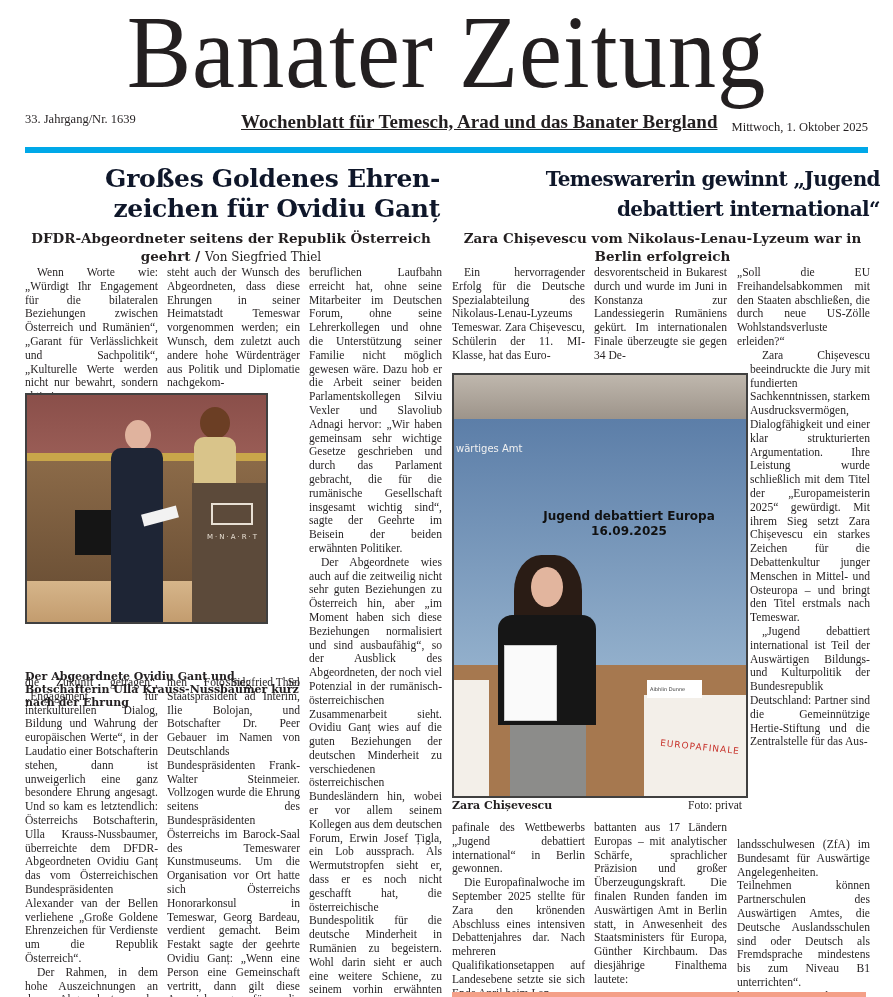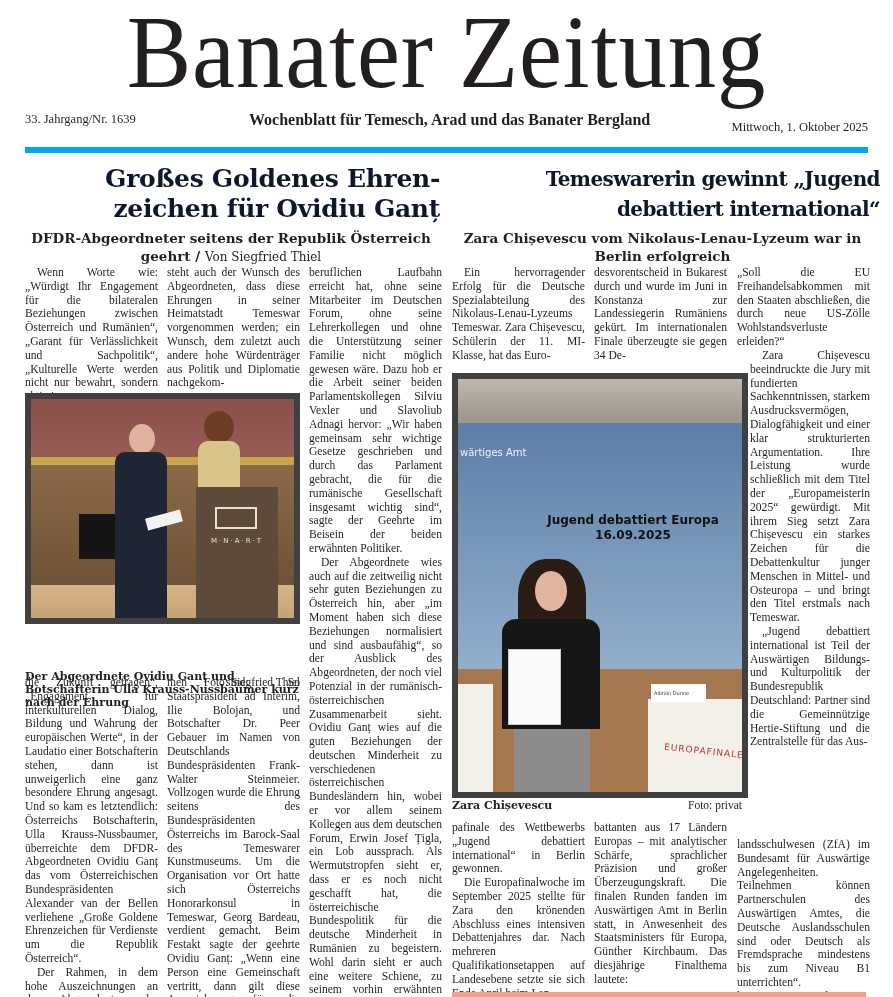--- a/index.html
+++ b/index.html
@@ -5,45 +5,45 @@
   * { box-sizing: border-box; margin: 0; padding: 0; }
   html, body { width: 893px; height: 997px; overflow: hidden; background: #ffffff; }
   body { position: relative; font-family: "DejaVu Serif", serif; color: #231f20; }
 
   .masthead { position: absolute; left: 0; top: 0; width: 893px; height: 104px; text-align: center;
     font-family: "Liberation Serif", serif; font-size: 104px; line-height: 104px; letter-spacing: 1px;
     transform: scaleX(0.93); transform-origin: center top; color: #231f20; }
 
   .issue-line { position: absolute; top: 112px; left: 25px; width: 843px; height: 16px; font-family: "Liberation Serif", serif; }
   .issue-left { position: absolute; left: 0; top: 0; font-size: 12.5px; }
-  .issue-center { position: absolute; left: 224px; top: -1px; font-size: 16px; font-weight: bold; }
+  .issue-center { position: absolute; left: 216px; top: -1px; font-size: 19px; font-weight: bold; text-decoration: underline; }
   .issue-right { position: absolute; right: 0; top: 8px; font-size: 12.5px; }
 
   .accent-bar { position: absolute; left: 25px; top: 147px; width: 843px; height: 6px; background: #00a8e8; }
   .bottom-bar { position: absolute; left: 452px; top: 992px; width: 414px; height: 5px; background: #f4a088; }
 
   .headline { position: absolute; font-weight: bold; text-align: right; font-family: "DejaVu Serif", serif; color: #0f172a; }
   .h1 { left: 22px; top: 164px; width: 418px; font-size: 25px; line-height: 30px; letter-spacing: -0.3px; }
   .h2 { left: 445px; top: 164px; width: 435px; font-size: 20px; line-height: 30px; letter-spacing: -0.6px; }
   .sub { position: absolute; text-align: center; font-weight: bold; font-size: 13.5px; line-height: 18px; font-family: "DejaVu Serif", serif; }
   .sub1 { left: 22px; top: 229px; width: 418px; }
   .sub2 { left: 450px; top: 229px; width: 425px; }
   .sub .byline { font-weight: normal; font-size: 12px; }
 
   .col { position: absolute; font-family: "Liberation Serif", serif; font-size: 11.6px; line-height: 13.8px;
     text-align: justify; hyphens: manual; color: #231f20; }
   .col p { text-indent: 12px; }
   .col p.noindent { text-indent: 0; }
 
-  .photo { position: absolute; overflow: hidden; border: 6px solid #404040; }
+  .photo { position: absolute; overflow: hidden; border: 2px solid #404040; }
   .caption { position: absolute; font-family: "DejaVu Serif", serif; font-size: 11px; line-height: 13px; font-weight: bold; }
   .credit { position: absolute; font-family: "Liberation Serif", serif; font-size: 11.5px; }
 
   
-  .p1 { left: 25px; top: 393px; width: 275px; height: 231px; background: #c6a48a; }
+  .p1 { left: 25px; top: 393px; width: 243px; height: 231px; background: #c6a48a; }
   .p1 .wall { position: absolute; left: 0; top: 0; width: 100%; height: 62px; background: linear-gradient(#8a4f4a,#9a5d56); }
   .p1 .gold { position: absolute; left: 0; top: 58px; width: 100%; height: 8px; background: #c9a64a; }
   .p1 .panel { position: absolute; left: 0; top: 66px; width: 100%; height: 120px; background: linear-gradient(#8b6a48,#6e5237); }
   .p1 .floor { position: absolute; left: 0; top: 186px; width: 100%; height: 45px; background: linear-gradient(#d6b58a,#c19a6c); }
   .p1 .piano { position: absolute; left: 48px; top: 115px; width: 70px; height: 45px; background: #151515; }
   .p1 .man { position: absolute; left: 84px; top: 25px; width: 52px; height: 206px; }
   .p1 .man .head { position: absolute; left: 14px; top: 0; width: 26px; height: 30px; border-radius: 50%; background: #e0b39e; }
   .p1 .man .body { position: absolute; left: 0; top: 28px; width: 52px; height: 178px; background: #1e2535; border-radius: 10px 10px 0 0; }
   .p1 .woman { position: absolute; left: 165px; top: 12px; width: 45px; height: 90px; }
   .p1 .woman .hair { position: absolute; left: 8px; top: 0; width: 30px; height: 32px; border-radius: 50%; background: #6b3e24; }

